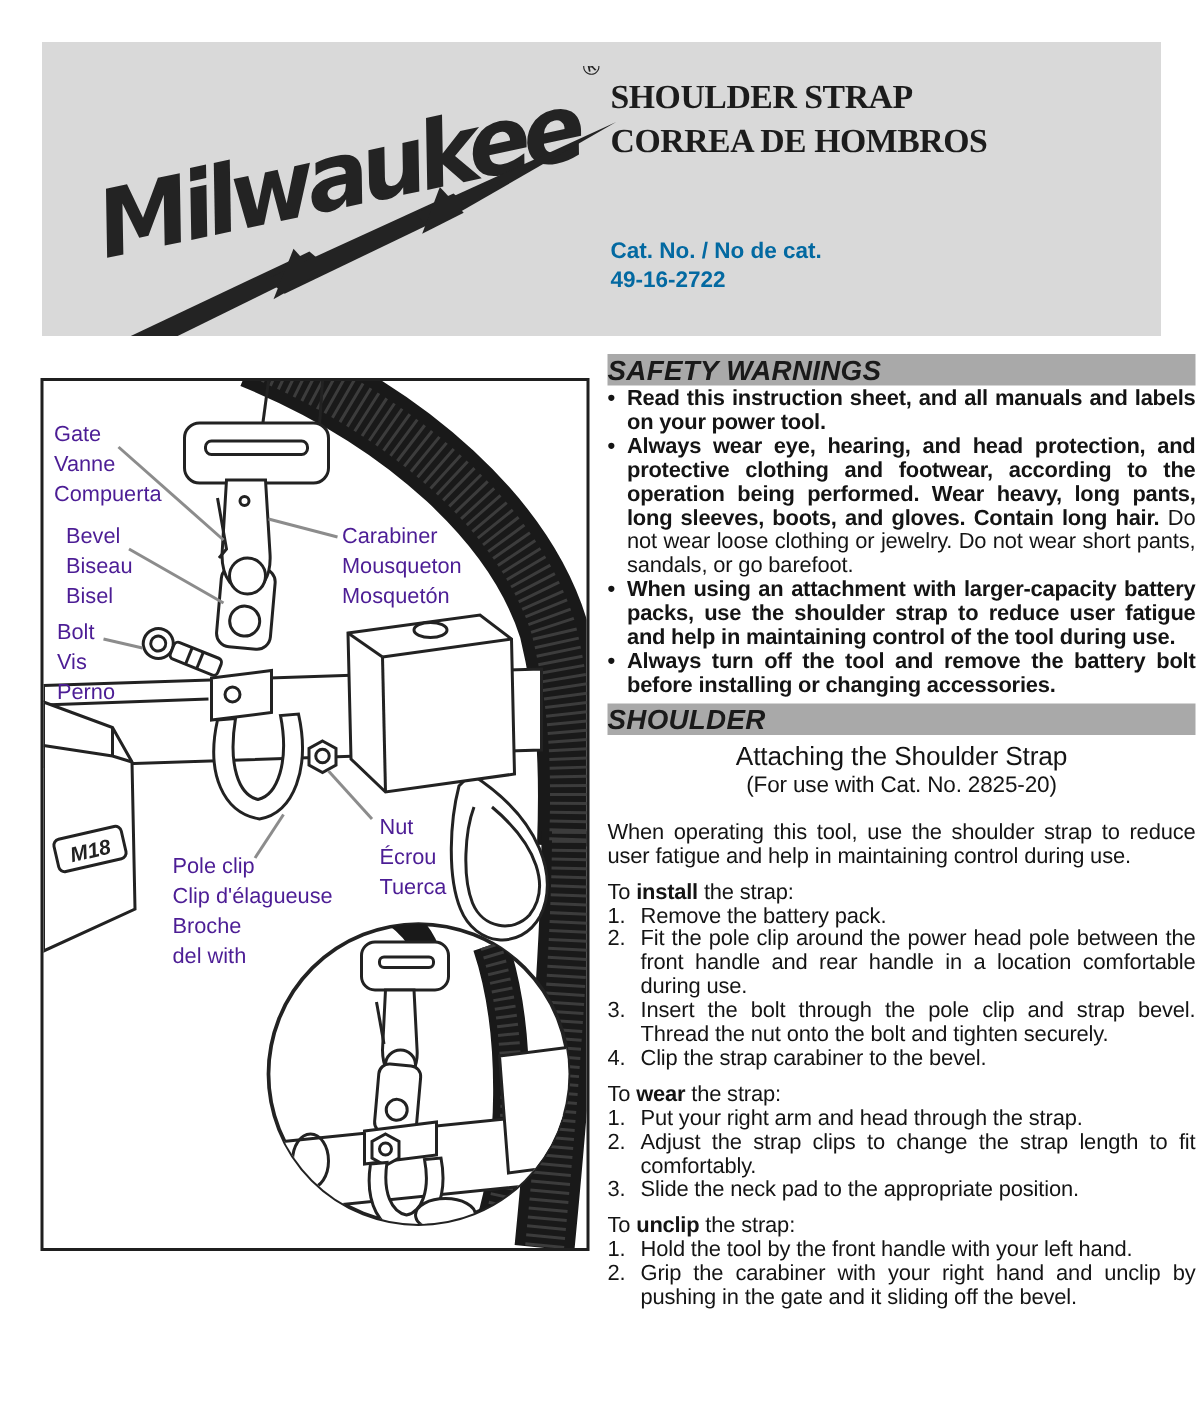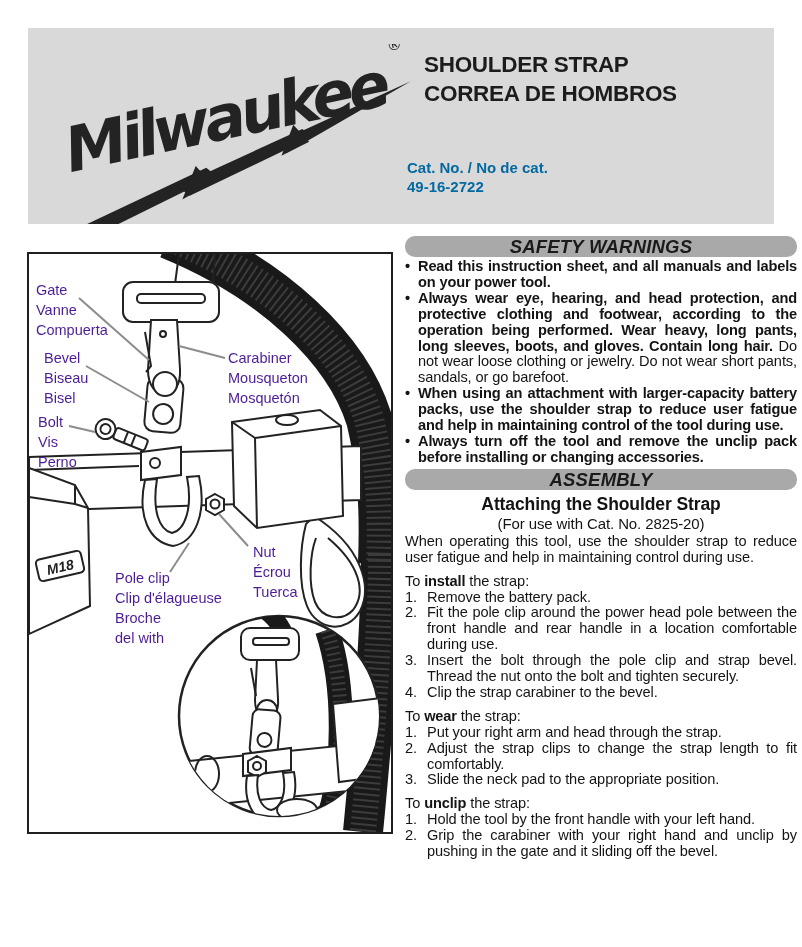--- a/index.html
+++ b/index.html
@@ -4,43 +4,43 @@
 <style>
   html,body{margin:0;padding:0;}
   body{
     width:802px;height:947px;background:#ffffff;position:relative;
     font-family:"Liberation Sans",sans-serif;color:#161616;
     -webkit-font-smoothing:antialiased;
   }
   
   .header{position:absolute;left:28px;top:28px;width:746px;height:196px;background:#d9d9d9;}
   .logo-wrap{position:absolute;left:22px;top:16px;width:400px;height:180px;}
-  .title-block{position:absolute;left:396px;top:22px;width:360px;}
+  .title-block{position:absolute;left:379px;top:22px;width:360px;font-family:Liberation Serif, serif;}
   .title-line{font-size:22.5px;font-weight:bold;line-height:29px;letter-spacing:-0.3px;color:#1c1c1c;}
   .cat-block{position:absolute;left:379px;top:130px;font-size:15px;font-weight:bold;line-height:19px;color:#0369a1;}
   
   .figure{position:absolute;left:27px;top:252px;width:366px;height:582px;
     border:2px solid #1f1f1f;box-sizing:border-box;background:#fff;}
   .figure svg{position:absolute;left:0;top:0;}
   .fig-label{position:absolute;font-size:14.5px;line-height:20px;color:#4c1d95;white-space:nowrap;}
   .fig-label span{display:block;}
   
   .col-right{position:absolute;left:405px;top:236px;width:392px;font-size:14.6px;line-height:15.9px;
     letter-spacing:-0.1px;color:#141414;}
-  .banner{background:#a9a9a9;color:#1a1a1a;text-align:center;font-weight:bold;font-style:italic;
-    font-size:18.5px;line-height:21px;height:21px;letter-spacing:0.2px;border-radius:10px;}
+  .banner{background:#a9a9a9;color:#1a1a1a;font-weight:bold;font-style:italic;
+    font-size:18.5px;line-height:21px;height:21px;letter-spacing:0.2px;}
   .banner.second{margin-top:3px;}
   .bullets{margin-top:2px;}
   .bullet{display:flex;}
   .bullet .dot{flex:0 0 13px;font-weight:bold;}
   .bullet .btxt{flex:1;text-align:justify;}
   .bullet .btxt b{letter-spacing:-0.15px;}
-  .asm-heading{text-align:center;font-weight:bold;font-size:17.5px;line-height:22px;margin-top:3px;}
+  .asm-heading{text-align:center;font-weight:normal;font-size:17.5px;line-height:22px;margin-top:3px;}
   .asm-sub{text-align:center;font-size:15px;line-height:18px;}
-  .intro{margin-top:1px;text-align:justify;}
+  .intro{margin-top:15px;text-align:justify;}
   .lead{margin:8px 0 0 0;}
   .lead b{letter-spacing:-0.15px;}
   .itm{display:flex;}
   .itm .n{flex:0 0 22px;}
   .itm .t{flex:1;text-align:justify;}
   
   .ln{fill:none;stroke:#222;stroke-width:2;}
   .fw{fill:#fff;stroke:#222;stroke-width:2;}
   .leader{fill:none;stroke:#8c8c8c;stroke-width:2;}
   .strap{fill:none;stroke:#191919;}
@@ -231,25 +231,25 @@
     <div class="bullet">
       <span class="dot">•</span>
       <span class="btxt"><b>Always wear eye, hearing, and head protection, and protective clothing and footwear, according to the operation being performed. Wear heavy, long pants, long sleeves, boots, and gloves. Contain long hair.</b><span> Do not wear loose clothing or jewelry. Do not wear short pants, sandals, or go barefoot.</span></span>
     </div>
     <div class="bullet">
       <span class="dot">•</span>
       <span class="btxt"><b>When using an attachment with larger-capacity battery packs, use the shoulder strap to reduce user fatigue and help in maintaining control of the tool during use.</b><span></span></span>
     </div>
     <div class="bullet">
       <span class="dot">•</span>
-      <span class="btxt"><b>Always turn off the tool and remove the unclip pack before installing or changing accessories.</b><span></span></span>
+      <span class="btxt"><b>Always turn off the tool and remove the battery bolt before installing or changing accessories.</b><span></span></span>
     </div>
   </div>
 
-  <div class="banner second">ASSEMBLY</div>
+  <div class="banner second">SHOULDER</div>
 
   <div class="asm-heading">Attaching the Shoulder Strap</div>
   <div class="asm-sub">(For use with Cat. No. 2825-20)</div>
   <div class="intro">When operating this tool, use the shoulder strap to reduce user fatigue and help in maintaining control during use.</div>
 
   <p class="lead"><span>To </span><b>install</b><span> the strap:</span></p>
   <div>
     <div class="itm">
         <span class="n">1.</span>
         <span class="t">Remove the battery pack.</span>

